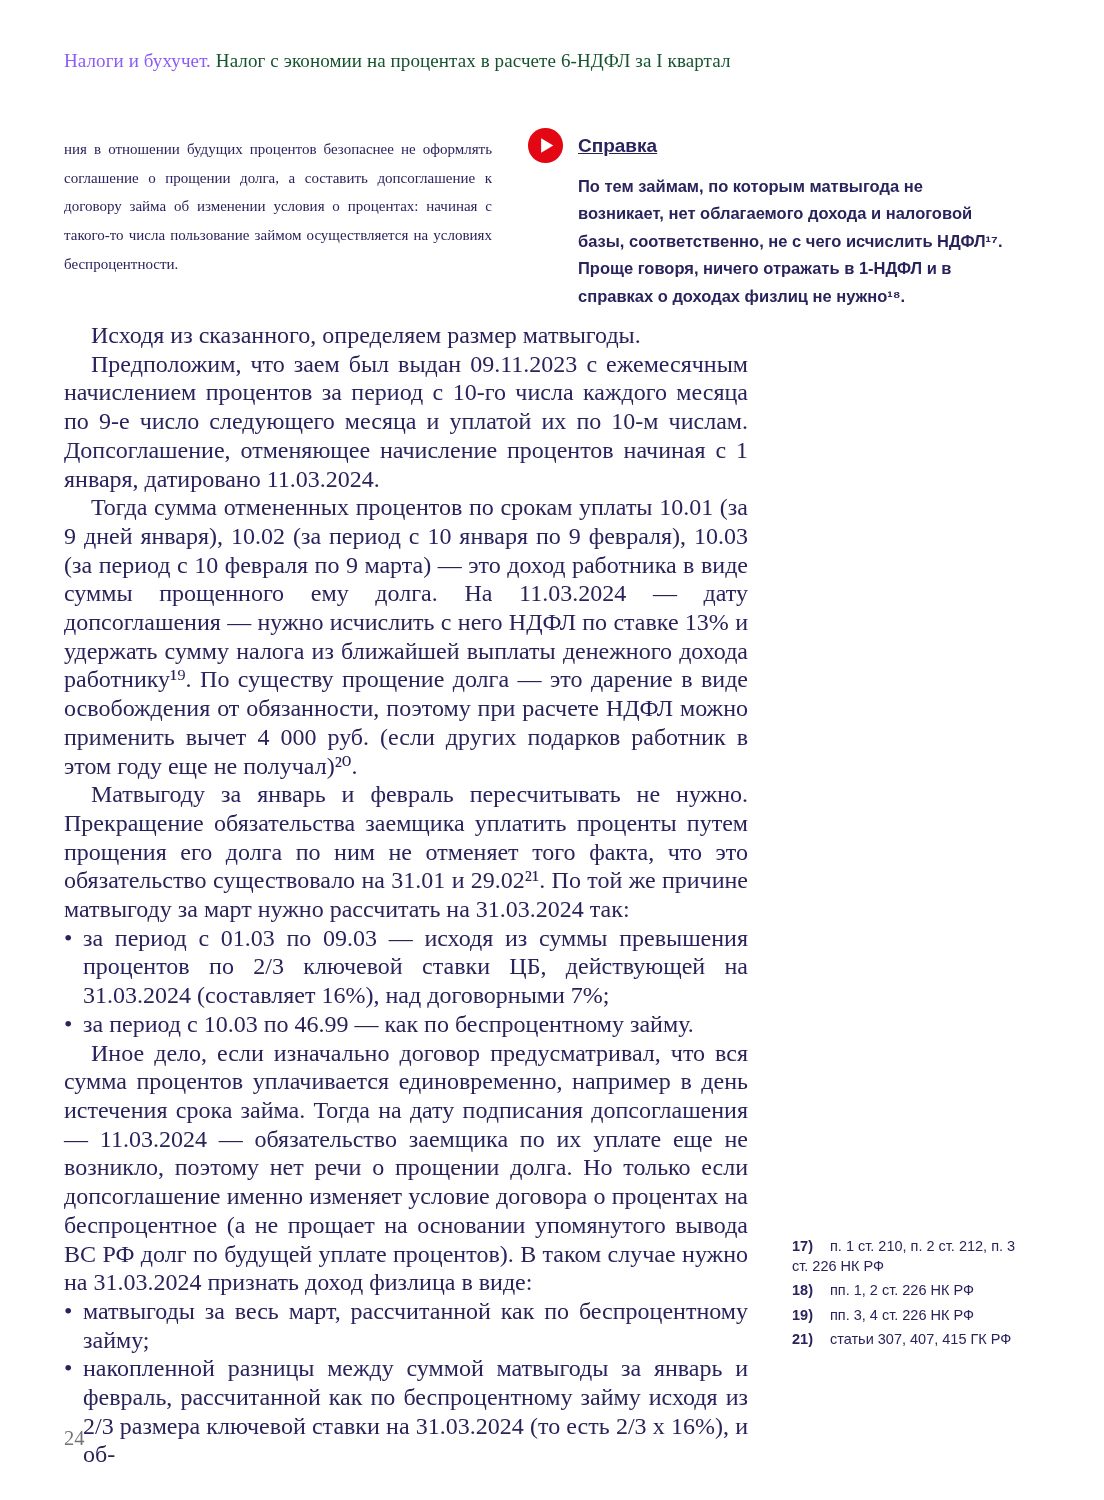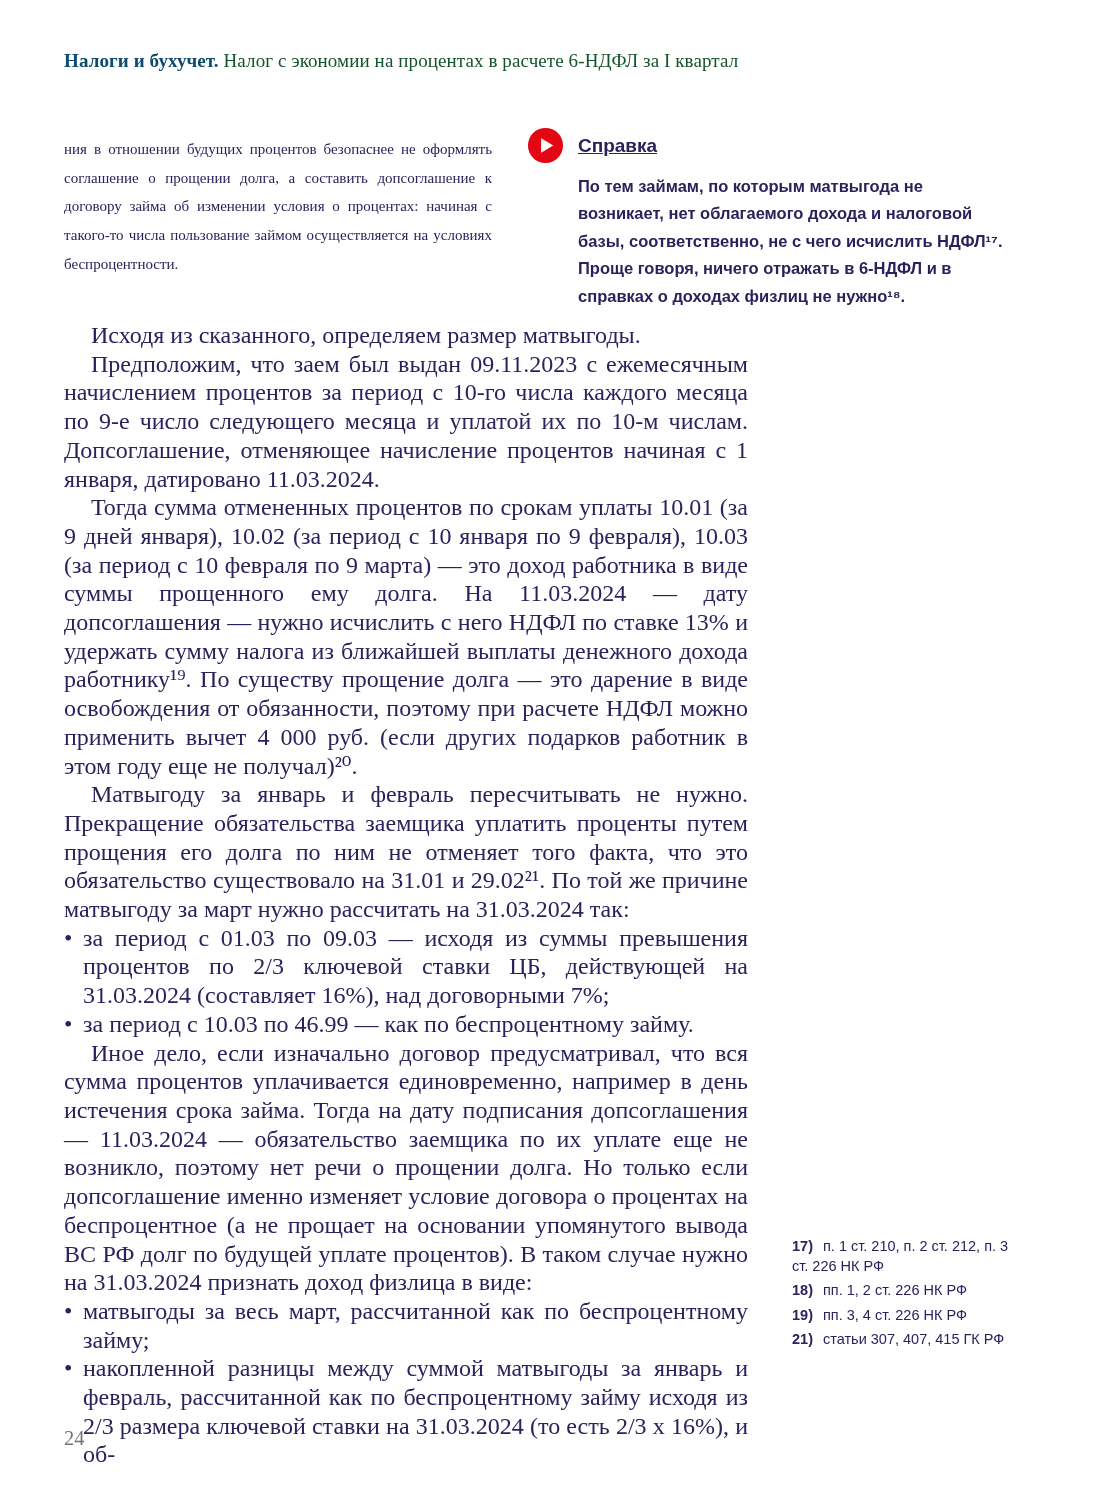--- a/index.html
+++ b/index.html
@@ -4,21 +4,21 @@
 <style>
   html, body { margin: 0; padding: 0; background: #ffffff; }
   body { font-family: "Liberation Serif", "DejaVu Serif", serif; color: #29235c; }
   .page {
     position: relative; width: 1104px; height: 1500px;
     background: #ffffff; margin: 0 auto; overflow: hidden;
   }
 
   
   .header { position: absolute; left: 64px; top: 50px; font-size: 19px; letter-spacing: .1px; }
-  .hdr-bold { font-weight: bold; color: #0c4a6e; }
+  .hdr-bold { font-weight: normal; color: #8b5cf6; }
   .hdr-title { color: #14532d; }
 
   
   .intro {
     position: absolute; left: 64px; top: 135px; width: 428px;
     font-size: 15px; line-height: 28.7px; text-align: justify; hyphens: auto;
   }
 
   
   .refbox { position: absolute; left: 527px; top: 127px; width: 480px; }
@@ -45,21 +45,21 @@
   .bullet-marker { flex: none; width: 19px; }
   .bullet-text { flex: 1; text-align: justify; hyphens: auto; }
 
   
   .footnotes {
     position: absolute; left: 792px; top: 1237px; width: 226px;
     font-family: "Liberation Sans", "DejaVu Sans", sans-serif;
     font-size: 14.5px; line-height: 19.5px; color: #29235c;
   }
   .footnote { margin-bottom: 5px; }
-  .fn-num { font-weight: bold; padding-right: 10px; }
+  .fn-num { font-weight: bold; padding-right: 17px; }
 
   
   .page-number { position: absolute; left: 64px; top: 1427px; font-size: 20.5px; color: #737373; text-align: right; }
 </style>
 </head>
 <body>
 
 <div class="page">
 
   <div class="header">
@@ -72,21 +72,21 @@
   <div class="refbox">
     <div class="ref-head">
       <span class="play-icon">
         <svg viewBox="0 0 38 38" width="37" height="37" aria-hidden="true">
           <circle cx="19" cy="19" r="18" fill="#e30613"></circle>
           <polygon points="14.5,11.5 27,19 14.5,26.5" fill="#ffffff"></polygon>
         </svg>
       </span>
       <span class="ref-title">Справка</span>
     </div>
-    <div class="ref-body">По тем займам, по которым матвыгода не возникает, нет облагаемого дохода и налоговой базы, соответственно, не с чего исчислить НДФЛ¹⁷. Проще говоря, ничего отражать в 6-НДФЛ и в справках о доходах физлиц не нужно¹⁸.</div>
+    <div class="ref-body">По тем займам, по которым матвыгода не возникает, нет облагаемого дохода и налоговой базы, соответственно, не с чего исчислить НДФЛ¹⁷. Проще говоря, ничего отражать в 1-НДФЛ и в справках о доходах физлиц не нужно¹⁸.</div>
   </div>
 
   <div class="main">
     <p class="para">Исходя из сказанного, определяем размер матвыгоды.</p>
     <p class="para">Предположим, что заем был выдан 09.11.2023 с ежемесячным начислением процентов за период с 10-го числа каждого месяца по 9-е число следующего месяца и уплатой их по 10-м числам. Допсоглашение, отменяющее начисление процентов начиная с 1 января, датировано 11.03.2024.</p>
     <p class="para">Тогда сумма отмененных процентов по срокам уплаты 10.01 (за 9 дней января), 10.02 (за период с 10 января по 9 февраля), 10.03 (за период с 10 февраля по 9 марта) — это доход работника в виде суммы прощенного ему долга. На 11.03.2024 — дату допсоглашения — нужно исчислить с него НДФЛ по ставке 13% и удержать сумму налога из ближайшей выплаты денежного дохода работнику¹⁹. По существу прощение долга — это дарение в виде освобождения от обязанности, поэтому при расчете НДФЛ можно применить вычет 4 000 руб. (если других подарков работник в этом году еще не получал)²⁰.</p>
     <p class="para">Матвыгоду за январь и февраль пересчитывать не нужно. Прекращение обязательства заемщика уплатить проценты путем прощения его долга по ним не отменяет того факта, что это обязательство существовало на 31.01 и 29.02²¹. По той же причине матвыгоду за март нужно рассчитать на 31.03.2024 так:</p>
 
     <div class="bullet-row">
       <span class="bullet-marker">•</span>

